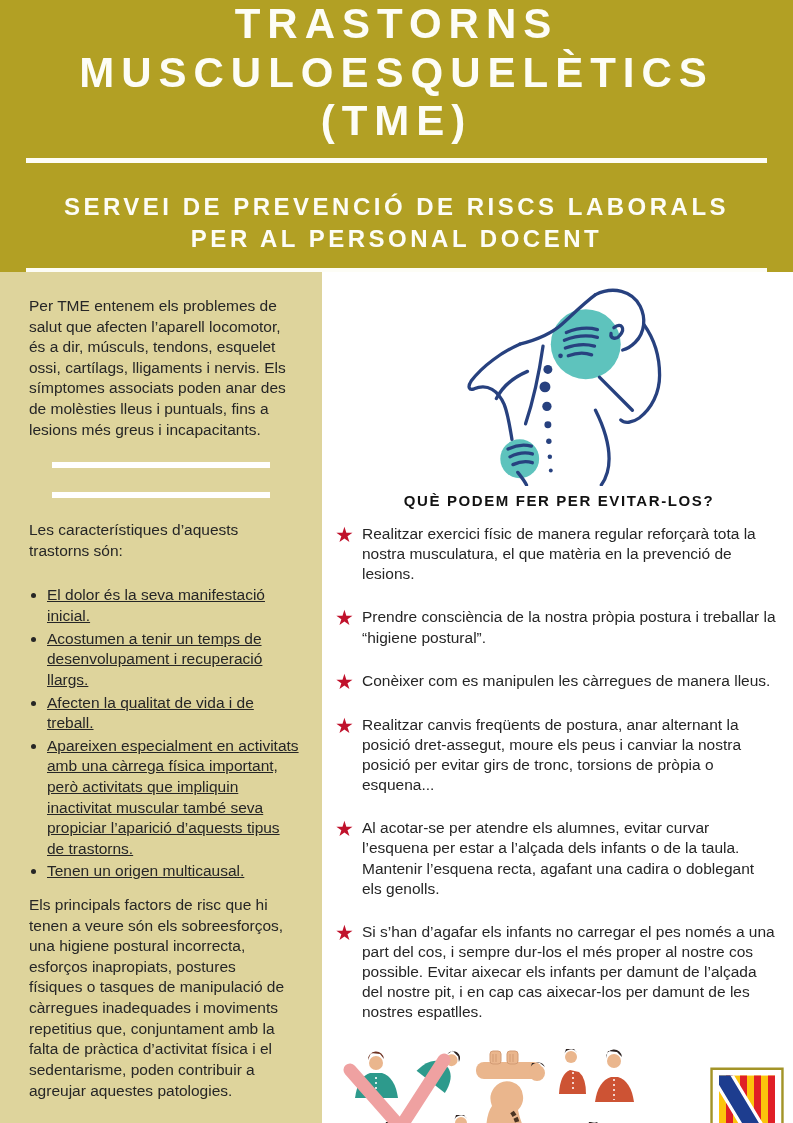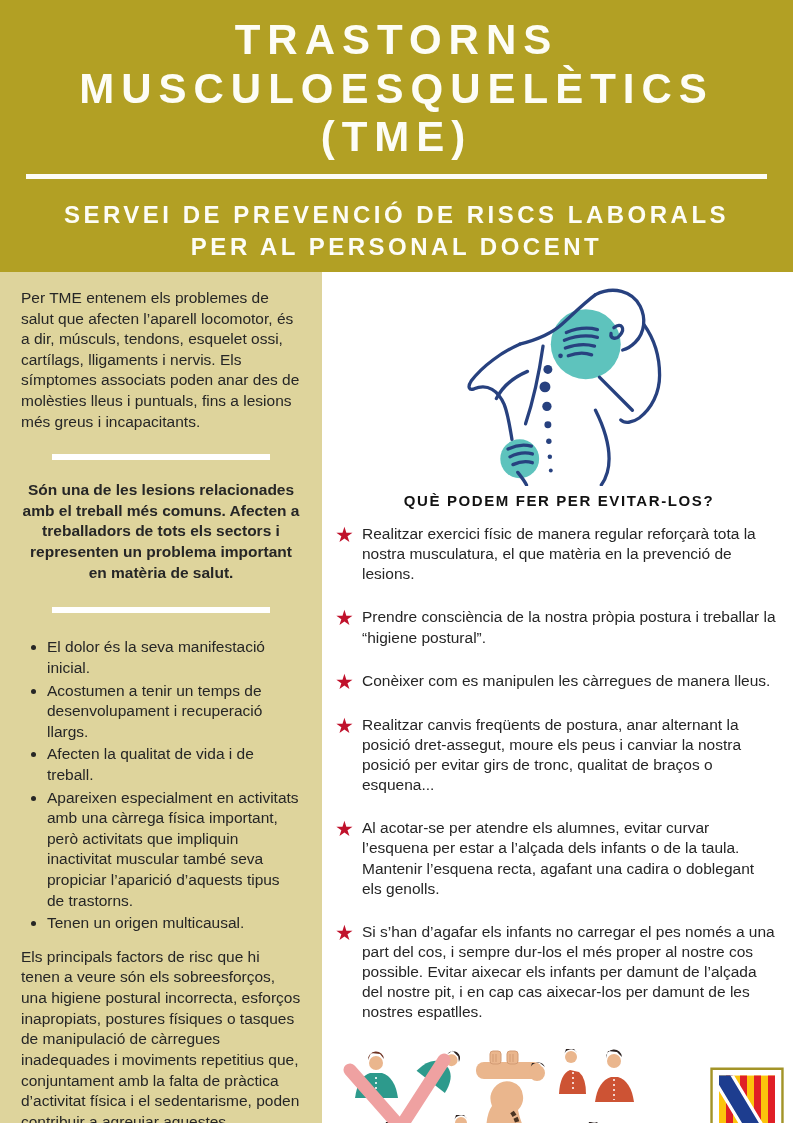--- a/index.html
+++ b/index.html
@@ -5,39 +5,39 @@
   * { margin:0; padding:0; box-sizing:border-box; }
   html,body { background:#888; }
   body { font-family:"Liberation Sans", sans-serif; }
   .page {
     position:relative; width:793px; height:1123px; margin:0 auto;
     background:#ffffff; overflow:hidden;
   }
   
   .header {
     background:#b2a024; color:#fdfdf6; text-align:center;
-    padding-top:16px; height:272px;
+    height:272px;
   }
   .title { font-weight:bold; font-size:42px; line-height:1.16; letter-spacing:7px; }
   .hr { height:5px; background:#fdfdf6; margin:0 26px; }
   .hr1 { margin-top:12px; }
-  .subtitle { font-weight:bold; font-size:24px; line-height:1.32; letter-spacing:3.5px; margin-top:20px;text-align:center; }
+  .subtitle { font-weight:bold; font-size:24px; line-height:1.32; letter-spacing:3.5px; margin-top:28px;text-align:center; }
   .hr2 { margin-top:13px; }
   
   .columns { display:flex; height:851px; }
   .left-col {
     width:322px; flex:none; background:#ded49c; color:#262626;
     padding:16px 21px 0 21px; font-size:15.5px; line-height:1.33;
   }
-  .left-col p { margin:0; }
+  .left-col p { margin:8px; }
   .divider-sm { width:218px; height:6px; background:#ffffff; margin:22px auto 20px auto; }
   .divider-sm2 { margin:24px auto 0 auto; }
   .highlight { font-weight:bold; text-align:center; }
   .char-intro { margin-top:22px !important; }
-  .char-list { margin:24px 0 0 0; padding-left:26px; list-style:disc; }
+  .char-list { margin:24px 0 0 0; padding-left:26px; list-style:disc;text-decoration:underline; }
   .char-list li { margin-bottom:2px; }
   .risk { margin-top:13px !important; }
   .right-col {
     flex:1; background:#ffffff; color:#262626;
     display:flex; flex-direction:column; position:relative;
   }
   
   .figure-wrap { height:204px; margin-top:10px; display:flex; justify-content:center; }
   .figure-wrap svg { height:100%; }
   .right-heading {
@@ -74,22 +74,22 @@
       <div>PER AL PERSONAL DOCENT</div>
     </div>
     <div class="hr hr2"></div>
   </div>
 
   <div class="columns">
 
     <div class="left-col">
       <p class="intro">Per TME entenem els problemes de salut que afecten l’aparell locomotor, és a dir, músculs, tendons, esquelet ossi, cartílags, lligaments i nervis. Els símptomes associats poden anar des de molèsties lleus i puntuals, fins a lesions més greus i incapacitants.</p>
       <div class="divider-sm"></div>
-      <p class="highlight">Són una de les lesions relacionades amb el treball més comuns. Afecten a treballadors de tots els sectors i representen un problema important en matèria de salut.</p>
       <div class="divider-sm divider-sm2"></div>
+      <p class="char-intro">Les característiques d’aquests trastorns són:</p>
       <ul class="char-list">
         <li>El dolor és la seva manifestació inicial.</li>
         <li>Acostumen a tenir un temps de desenvolupament i recuperació llargs.</li>
         <li>Afecten la qualitat de vida i de treball.</li>
         <li>Apareixen especialment en activitats amb una càrrega física important, però activitats que impliquin inactivitat muscular també seva propiciar l’aparició d’aquests tipus de trastorns.</li>
         <li>Tenen un origen multicausal.</li>
       </ul>
       <p class="risk">Els principals factors de risc que hi tenen a veure són els sobreesforços, una higiene postural incorrecta, esforços inapropiats, postures físiques o tasques de manipulació de càrregues inadequades i moviments repetitius que, conjuntament amb la falta de pràctica d’activitat física i el sedentarisme, poden contribuir a agreujar aquestes patologies.</p>
     </div>
 
@@ -154,21 +154,21 @@
         <li class="tip">
           <span class="star">★</span>
           <span>Prendre consciència de la nostra pròpia postura i treballar la “higiene postural”.</span>
         </li>
         <li class="tip">
           <span class="star">★</span>
           <span>Conèixer com es manipulen les càrregues de manera lleus.</span>
         </li>
         <li class="tip">
           <span class="star">★</span>
-          <span>Realitzar canvis freqüents de postura, anar alternant la posició dret-assegut, moure els peus i canviar la nostra posició per evitar girs de tronc, qualitat de braços o esquena...</span>
+          <span>Realitzar canvis freqüents de postura, anar alternant la posició dret-assegut, moure els peus i canviar la nostra posició per evitar girs de tronc, torsions de pròpia o esquena...</span>
         </li>
         <li class="tip">
           <span class="star">★</span>
           <span>Al acotar-se per atendre els alumnes, evitar curvar l’esquena per estar a l’alçada dels infants o de la taula. Mantenir l’esquena recta, agafant una cadira o doblegant els genolls.</span>
         </li>
         <li class="tip">
           <span class="star">★</span>
           <span>Si s’han d’agafar els infants no carregar el pes només a una part del cos, i sempre dur-los el més proper al nostre cos possible. Evitar aixecar els infants per damunt de l’alçada del nostre pit, i en cap cas aixecar-los per damunt de les nostres espatlles.</span>
         </li>
       </ul>

